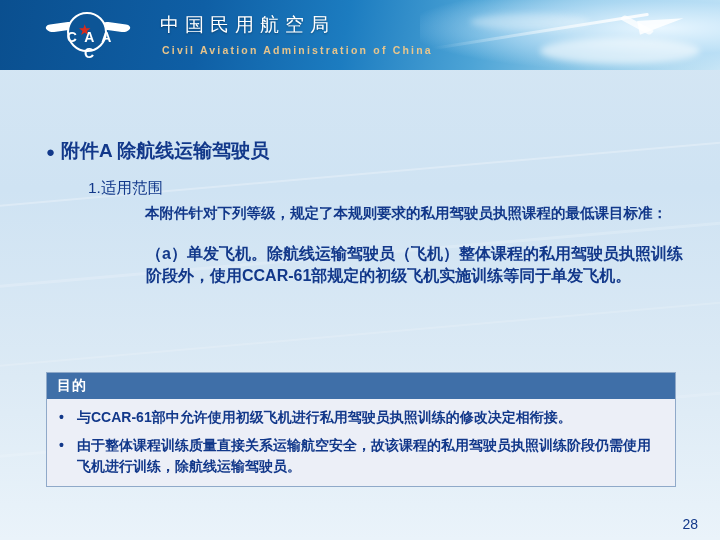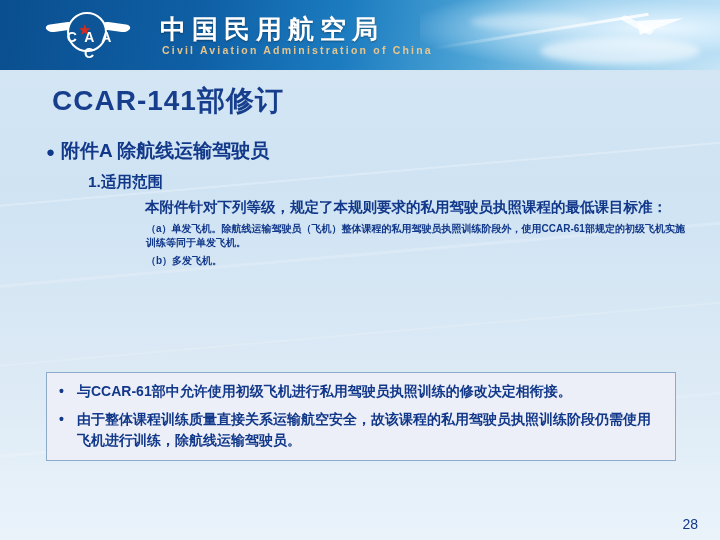--- a/index.html
+++ b/index.html
@@ -132,22 +132,22 @@
     letter-spacing: 2px;
     color: #ffffff;
     font-weight: bold;
   }
 
   .banner-title {
     position: absolute;
     left: 160px;
     top: 12px;
     color: #ffffff;
-    font-size: 26px;
-    font-weight: bold;
+    font-size: 19px;
+    font-weight: normal;
     letter-spacing: 6px;
     text-shadow: 0 1px 2px rgba(0,0,0,0.35);
   }
   .banner-sub {
     position: absolute;
     left: 162px;
     top: 44px;
     color: #f2c98a;
     font-size: 10.5px;
     letter-spacing: 2.2px;
@@ -184,39 +184,39 @@
     gap: 6px;
     margin-bottom: 8px;
   }
   .bullet-dot {
     font-size: 15px;
     line-height: 1;
     color: #12388a;
   }
   .item-l2 {
     font-size: 15.5px;
-    font-weight: bold;
-    color: #12388a;
-    margin: 8px 0 4px 42px;
+    font-weight: normal;
+    color: #12388a;
+    margin: 14px 0 4px 42px;
   }
   .para {
     font-size: 14.5px;
     font-weight: bold;
     color: #12388a;
     line-height: 1.45;
     margin: 3px 0 3px 36px;
     text-indent: 44px;
     text-align: center;
   }
   .sub-item {
-    font-size: 10px;
+    font-size: 16px;
     font-weight: bold;
     color: #12388a;
     line-height: 1.4;
-    margin: 4px 0 2px 100px;
+    margin: 19px 0 2px 100px;
   }
 
   
   .purpose {
     position: absolute;
     left: 46px;
     top: 372px;
     width: 630px;
     border: 1px solid #8fa9c9;
     background: #eef2f8;
@@ -278,37 +278,36 @@
 
     <div class="banner-title">中国民用航空局</div>
     <div class="banner-sub">Civil Aviation Administration of China</div>
   </div>
 
   <div class="streak s1"></div>
   <div class="streak s2"></div>
   <div class="streak s3"></div>
   <div class="streak s4"></div>
 
-  <div class="slide-title">CCAR-141部修订</div>
 
   <div class="body">
     <div class="bullet-l1">
       <span class="bullet-dot">●</span>
       <span>附件A 除航线运输驾驶员</span>
     </div>
 
     <div class="item-l2">1.适用范围</div>
 
     <div class="para">本附件针对下列等级，规定了本规则要求的私用驾驶员执照课程的最低课目标准：</div>
 
     <div class="sub-item">（a）单发飞机。除航线运输驾驶员（飞机）整体课程的私用驾驶员执照训练阶段外，使用CCAR-61部规定的初级飞机实施训练等同于单发飞机。</div>
-    <div class="sub-item">（b）多发飞机。</div>
   </div>
 
   <div class="purpose">
+    <div class="purpose-head">目的</div>
     <div class="purpose-body">
       <div class="purpose-row">
         <span class="dash">•</span>
         <span class="txt">与CCAR-61部中允许使用初级飞机进行私用驾驶员执照训练的修改决定相衔接。</span>
       </div>
       <div class="purpose-row">
         <span class="dash">•</span>
         <span class="txt">由于整体课程训练质量直接关系运输航空安全，故该课程的私用驾驶员执照训练阶段仍需使用飞机进行训练，除航线运输驾驶员。</span>
       </div>
     </div>

